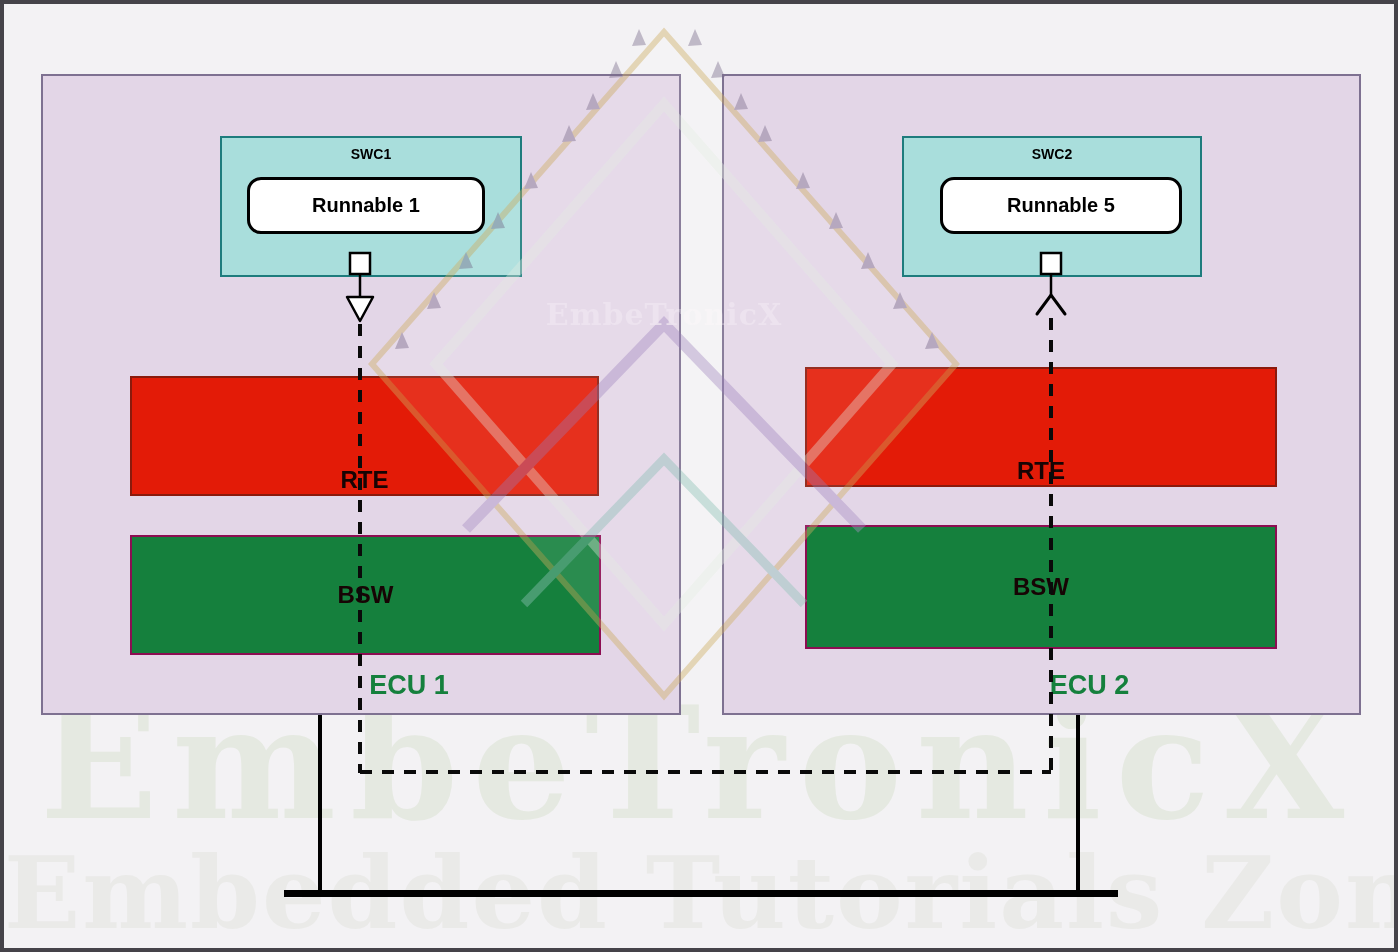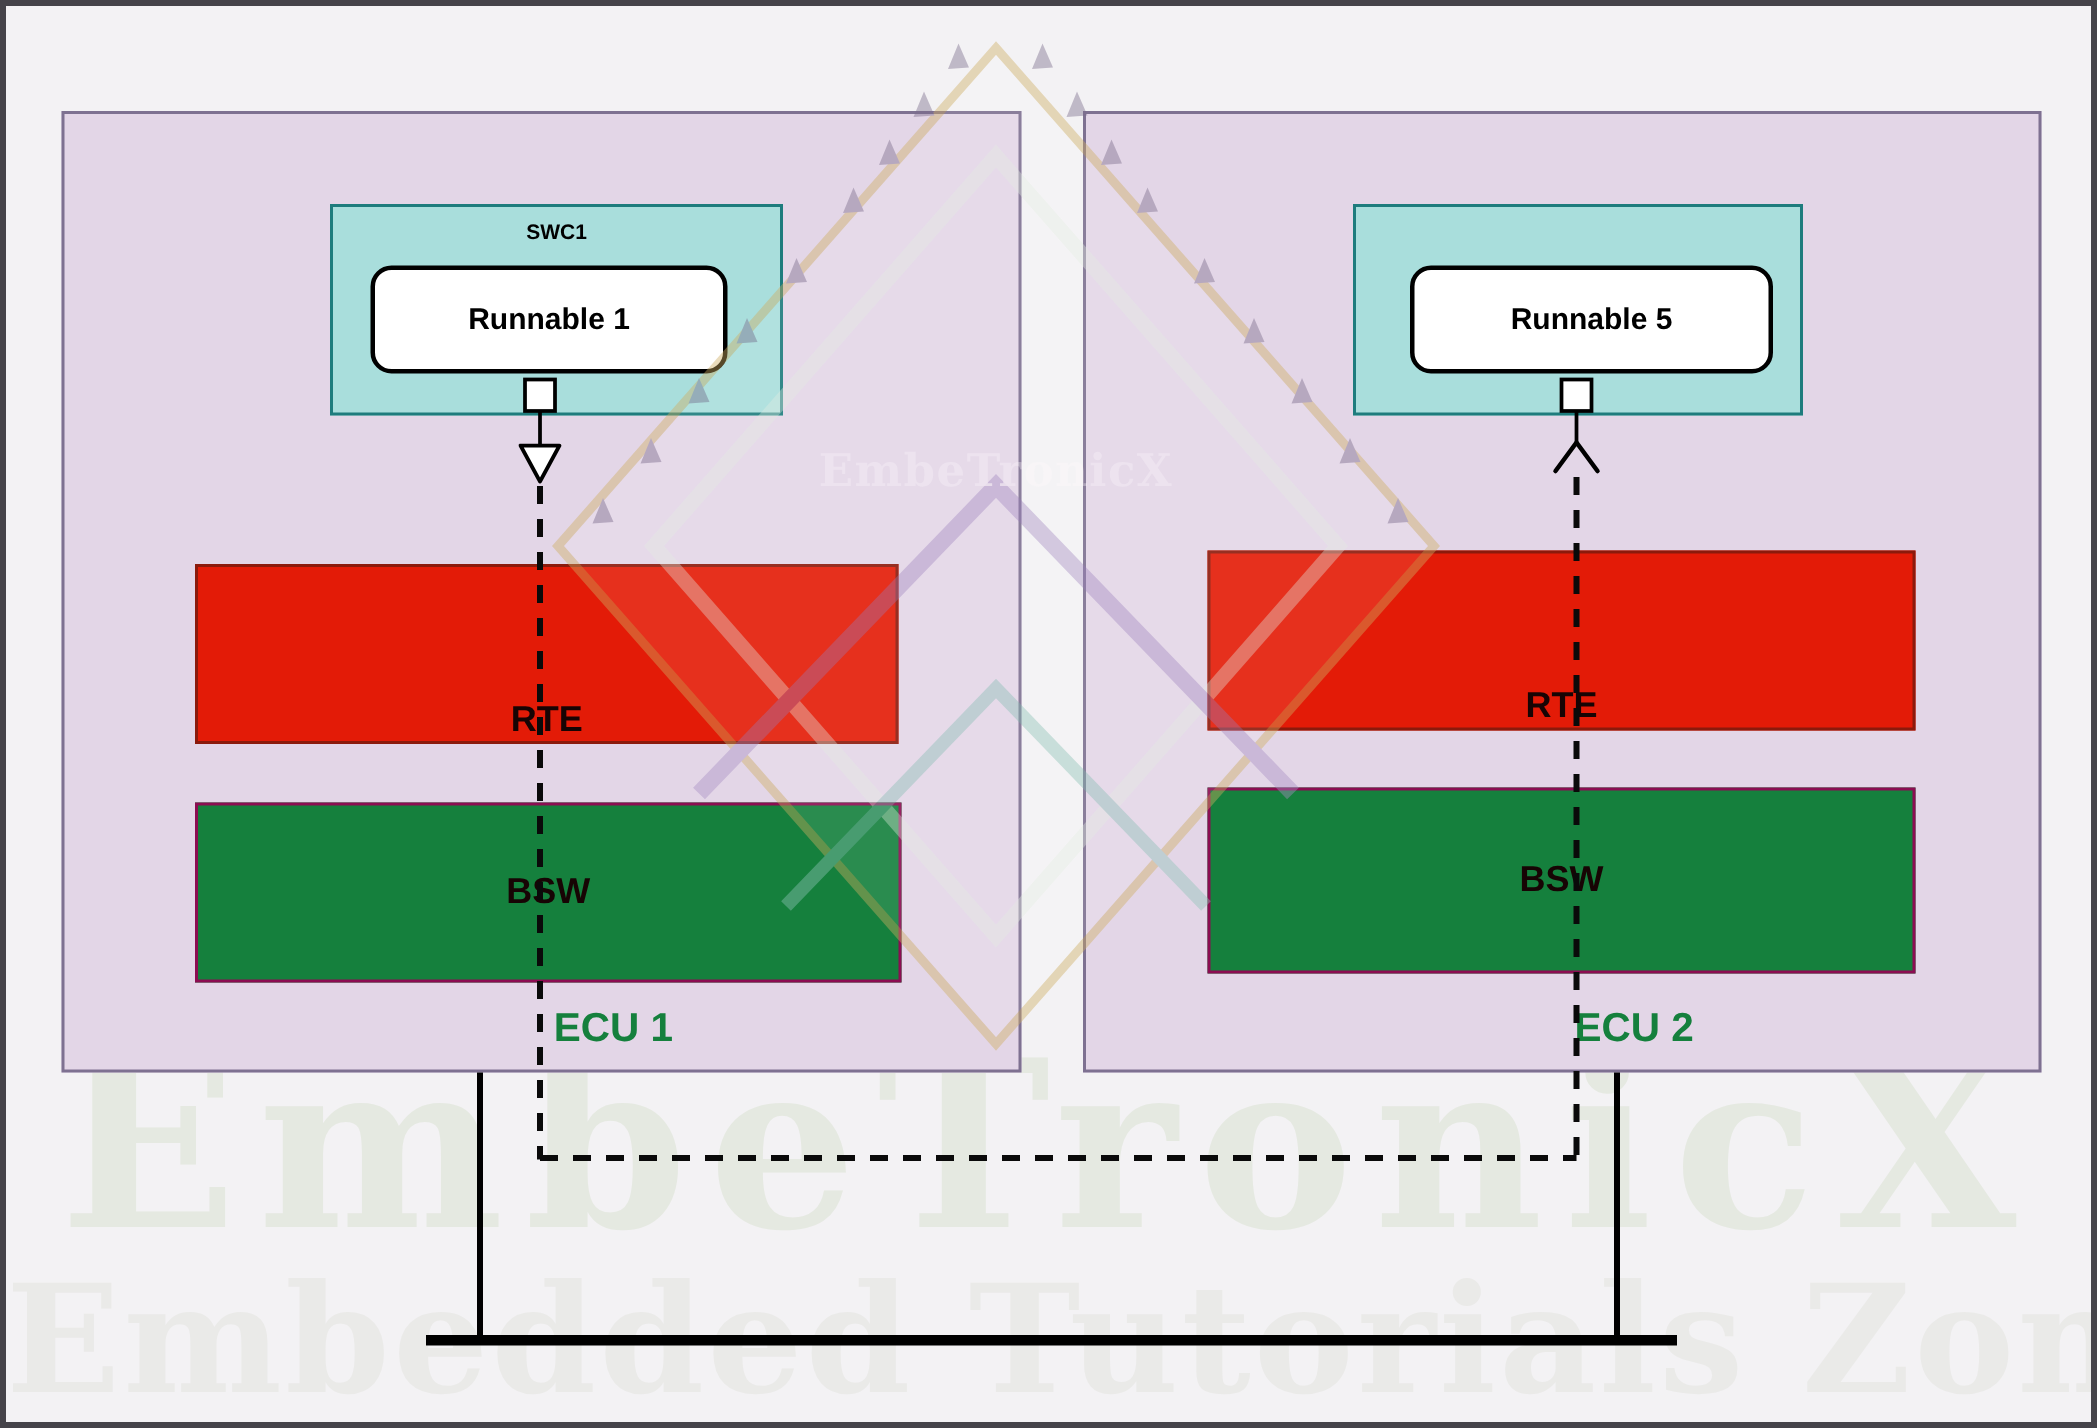--- a/index.html
+++ b/index.html
@@ -27,21 +27,21 @@
     position:absolute;top:60px;width:302px;height:141px;
     background:#a9dedc;border:2px solid #1e7c7d;box-sizing:border-box;
   }
   #swc1{left:177px;}
   #swc2{left:178px;width:300px;}
   .swc-title{
     position:absolute;top:8px;left:0;width:100%;text-align:center;
     font-size:14px;font-weight:bold;color:#000;
   }
   .runnable{
-    position:absolute;top:39px;height:72px;background:#fff;
+    position:absolute;top:39px;height:57px;background:#fff;
     border:3px solid #000;border-radius:14px;box-sizing:border-box;
     display:flex;align-items:center;justify-content:center;
     font-size:20px;font-weight:bold;color:#000;text-align:right;
   }
   #runnable1{left:25px;width:238px;}
   #runnable2{left:36px;width:242px;}
   .layerbox{
     position:absolute;box-sizing:border-box;display:flex;
     align-items:center;justify-content:center;
     font-size:24px;font-weight:bold;color:#170404;
@@ -96,20 +96,21 @@
       <span>RTE</span>
     </div>
     <div id="bsw1" class="layerbox bsw">
       <span>BSW</span>
     </div>
     <div class="ecu-label">ECU 1</div>
   </div>
 
   <div id="ecu2" class="ecu">
     <div id="swc2" class="swc">
+      <div class="swc-title">SWC2</div>
       <div id="runnable2" class="runnable">
         <span>Runnable 5</span>
       </div>
     </div>
     <div id="rte2" class="layerbox rte">
       <span>RTE</span>
     </div>
     <div id="bsw2" class="layerbox bsw">
       <span>BSW</span>
     </div>

